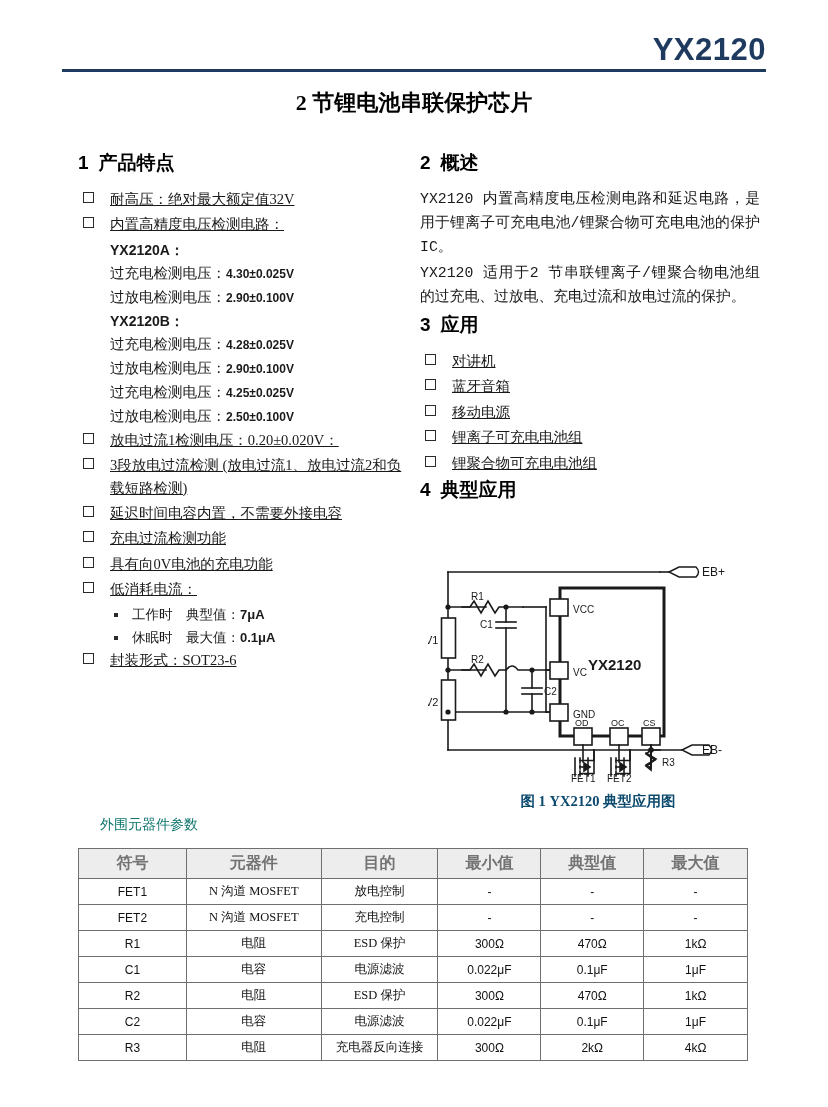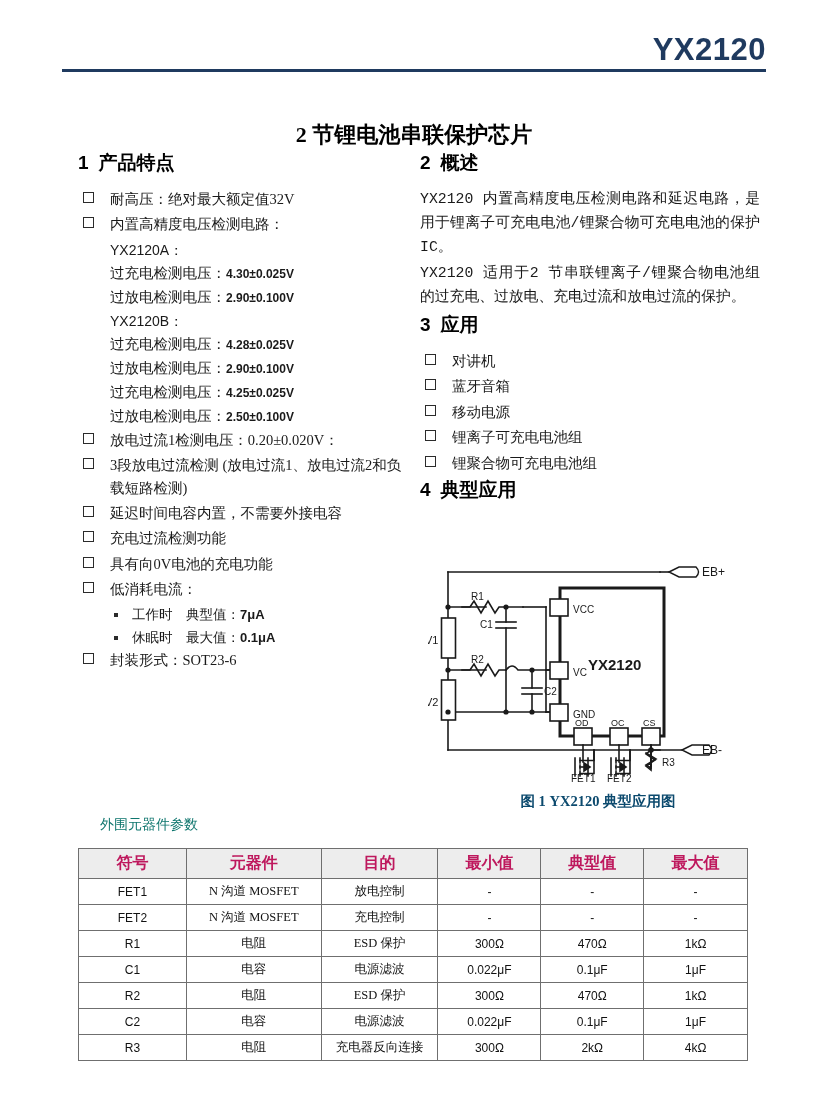--- a/index.html
+++ b/index.html
@@ -22,53 +22,54 @@
     color:#1f3a5f;line-height:1;
     padding-bottom:4px;
   }
   .hdr-rule{height:3px;background:#1f3a5f;width:100%;}
 
   
   .doc-title{
     position:absolute;left:0;top:88px;width:828px;
     text-align:center;
     font-family:"Liberation Serif","DejaVu Serif",serif;
-    font-weight:700;font-size:22px;color:#000;margin-top:32px;
+    font-weight:700;font-size:22px;color:#000;
   }
 
   
   .col-l{position:absolute;left:78px;top:150px;width:330px;}
   .col-r{position:absolute;left:420px;top:150px;width:340px;}
 
   h2.sec{
     font-family:"Liberation Sans","DejaVu Sans",sans-serif;
     font-weight:700;font-size:19px;margin:0 0 12px 0;color:#000;
     display:flex;gap:10px;align-items:baseline;
   }
   h2.sec .num{font-size:19px;}
   .sec-gap{margin-top:26px;}
 
   
   ul.blist{list-style:none;margin:0;padding:0;}
   ul.blist>li{
     position:relative;padding-left:32px;margin:0 0 3px 0;
     font-size:14.5px;line-height:1.55;
     font-family:"Liberation Serif","DejaVu Serif",serif;
+    text-decoration:underline;
   }
   ul.blist>li .sq{
     position:absolute;left:5px;top:4px;
     width:9px;height:9px;border:1.4px solid #2b2b2b;background:#fff;
   }
   
   .iline{
     padding-left:32px;font-size:14.5px;line-height:1.58;
     font-family:"Liberation Serif","DejaVu Serif",serif;
     margin:0 0 1px 0;
   }
-  .iline.mono-lbl{font-family:"Liberation Sans","DejaVu Sans",sans-serif;font-weight:400;font-size:14px;}
+  .iline.mono-lbl{font-family:"Liberation Sans","DejaVu Sans",sans-serif;font-weight:700;font-size:14px;}
   .iline .val{font-family:Liberation Sans, sans-serif;font-weight:700;font-size:12px;}
   
   .subline{
     position:relative;padding-left:54px;font-size:13.5px;line-height:1.6;
     font-family:"Liberation Serif","DejaVu Serif",serif;margin:0 0 1px 0;
   }
   .subline .dot{position:absolute;left:36px;top:9px;width:4px;height:4px;background:#2b2b2b;}
   .subline .val{font-family:"Liberation Sans","DejaVu Sans",sans-serif;font-weight:700;font-size:13px;}
 
   
@@ -93,21 +94,21 @@
   table.params{
     position:absolute;left:78px;top:848px;width:670px;
     border-collapse:collapse;
   }
   table.params th,table.params td{
     border:1px solid #6f6f6f;
     text-align:center;vertical-align:middle;
     font-family:"Liberation Serif","DejaVu Serif",serif;
   }
   table.params th{
-    background:#ededed;font-weight:700;font-size:16px;height:27px;color:#be185d;
+    background:#ededed;font-weight:700;font-size:16px;height:27px;color:#737373;
   }
   table.params td{font-size:12.5px;height:23px;color:#111;}
   table.params td.sym{font-family:"Liberation Sans","DejaVu Sans",sans-serif;font-size:12px;}
   table.params td.num{font-family:"Liberation Sans","DejaVu Sans",sans-serif;font-size:12px;}
   col.c1{width:108px;} col.c2{width:135px;} col.c3{width:117px;}
   col.c4{width:103px;} col.c5{width:103px;} col.c6{width:104px;}
 </style>
 </head>
 <body>
 

